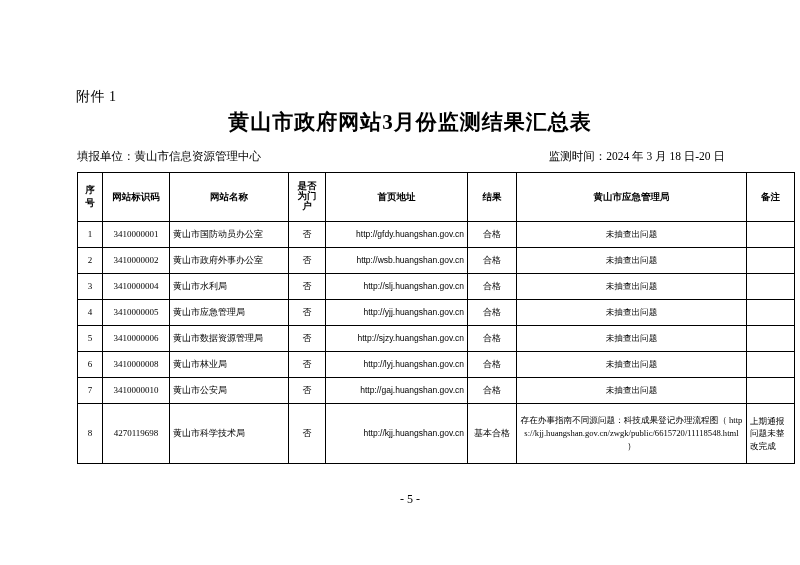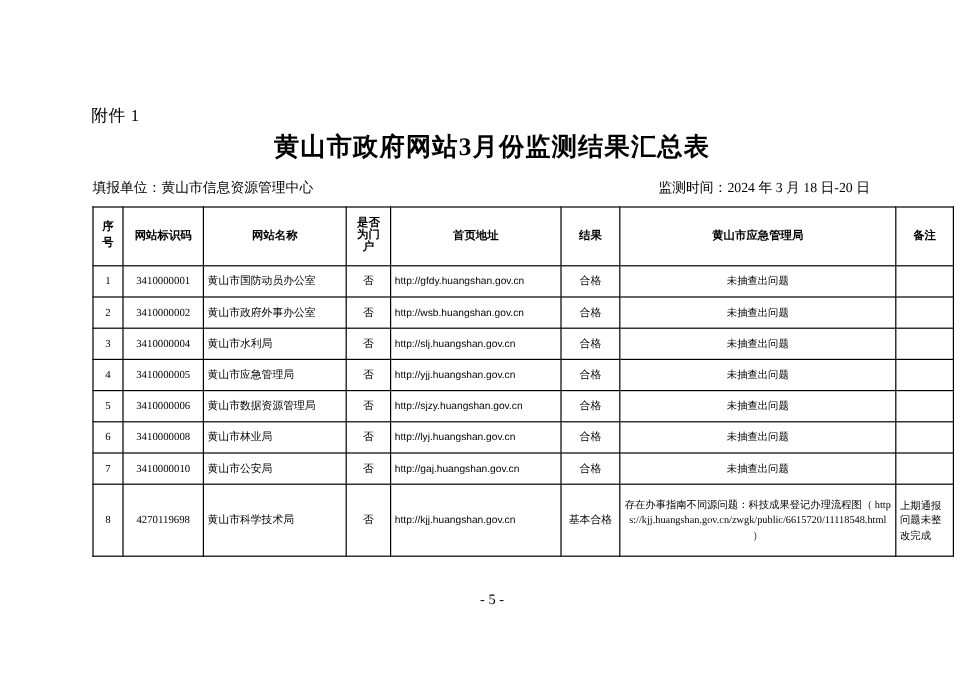--- a/index.html
+++ b/index.html
@@ -74,21 +74,21 @@
   table.report thead th {
     font-weight: bold;
     text-align: center;
     height: 44px;
     font-size: 9.5px;
   }
   .c-seq   { width: 18px;  text-align: center; }
   .c-code  { width: 60px;  text-align: center; }
   .c-name  { width: 112px; text-align: left; padding-left: 5px; }
   .c-portal{ width: 30px;  text-align: center; }
-  .c-url   { width: 135px; text-align: left; }
+  .c-url   { width: 135px; text-align: right; }
   .c-res   { width: 42px;  text-align: center; }
   .c-issue { width: 223px; text-align: center; padding-left: 5px; }
   .c-note  { width: 41px;  text-align: left; margin-top: 25px; }
   tbody tr { height: 26px; }
   tbody tr.tall { height: 60px; }
   .hdr-portal span {
     display: block;
     line-height: 1.05;
   }
   .url-cell {

